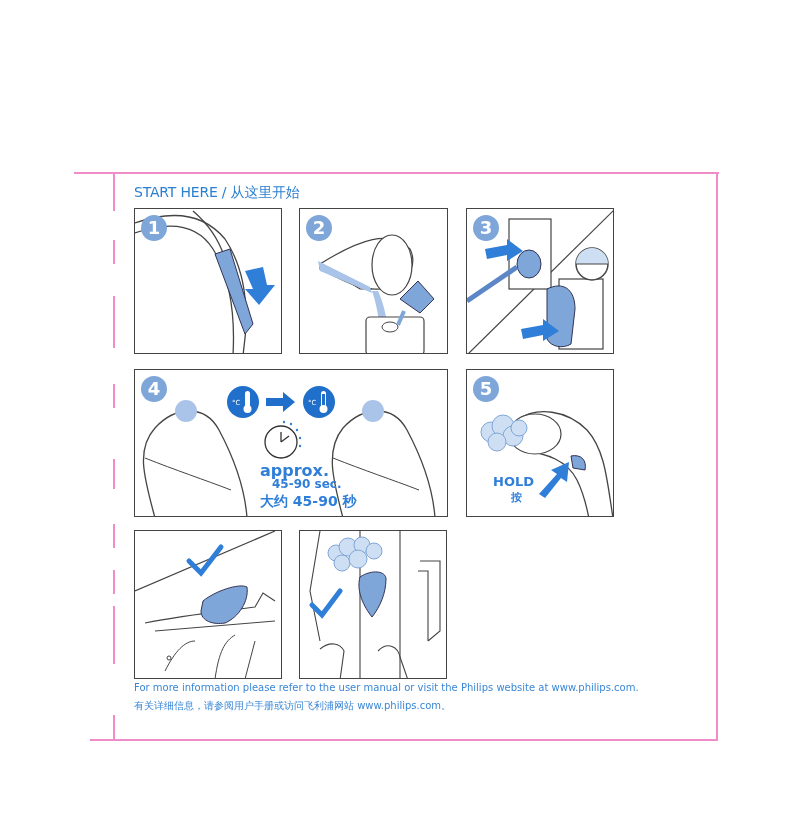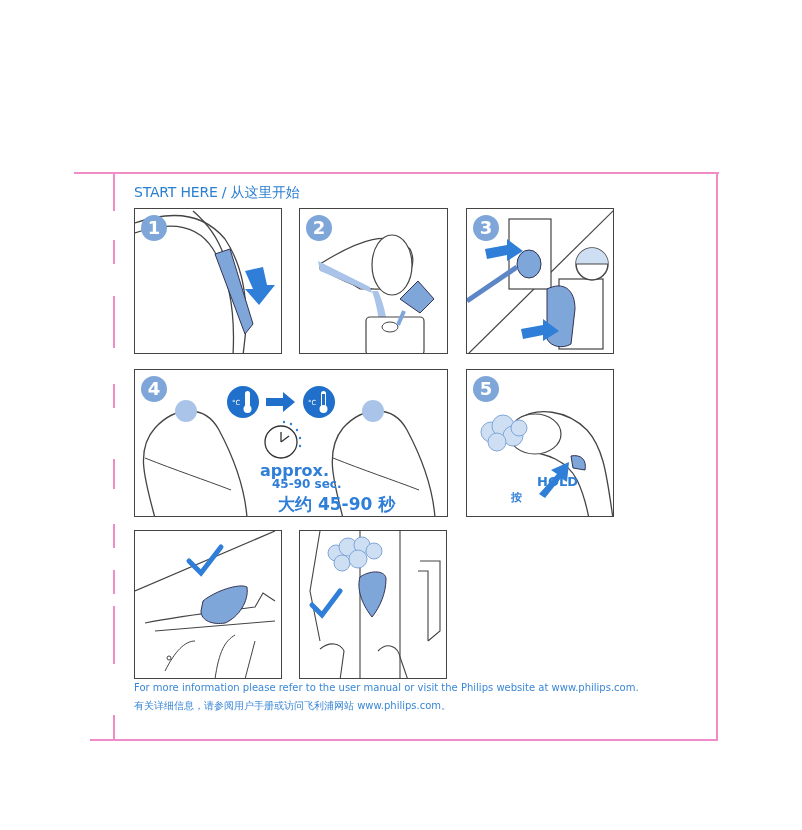--- a/index.html
+++ b/index.html
@@ -102,40 +102,40 @@
       <circle cx="149" cy="52" r="1.2" fill="#2f7ed8"></circle>
       <circle cx="156" cy="54" r="1.2" fill="#2f7ed8"></circle>
       <circle cx="162" cy="60" r="1.2" fill="#2f7ed8"></circle>
       <circle cx="165" cy="68" r="1.2" fill="#2f7ed8"></circle>
       <circle cx="165" cy="76" r="1.2" fill="#2f7ed8"></circle>
     </g>
   </svg>
   <div class="badge">4</div>
   <div class="bluetxt" style="left:125px;top:91px;font-size:16px;">approx.</div>
   <div class="bluetxt" style="left:137px;top:107px;font-size:12px;">45-90 sec.</div>
-  <div class="bluetxt" style="left:143px;top:123px;font-size:17px;">大约 45-90 秒</div>
+  <div class="bluetxt" style="left:125px;top:123px;font-size:14px;">大约 45-90 秒</div>
 </div>
 
 <div class="panel" style="left:466px;top:369px;width:148px;height:148px;">
   <svg width="148" height="148">
     <path d="M50,50 C70,36 100,40 120,60 C138,80 140,110 146,148" fill="none" stroke="#444" stroke-width="1.3"></path>
     <path d="M56,80 C80,84 100,90 110,110 C118,126 120,140 122,148" fill="none" stroke="#444" stroke-width="1.3"></path>
     <ellipse cx="68" cy="64" rx="26" ry="20" fill="#fff" stroke="#444" stroke-width="1.2"></ellipse>
     <g fill="#cfdff3" stroke="#7ea6d8" stroke-width="1">
       <circle cx="24" cy="62" r="10"></circle>
         <circle cx="36" cy="56" r="11"></circle>
         <circle cx="46" cy="66" r="10"></circle>
       <circle cx="30" cy="72" r="9"></circle>
         <circle cx="52" cy="58" r="8"></circle>
     </g>
     <path d="M104,86 C114,84 120,90 118,100 L106,98 Z" fill="#7ea6d8" stroke="#335"></path>
     <path d="M72,124 L90,104 L84,100 L102,92 L100,112 L94,108 L78,128 Z" fill="#2f7ed8"></path>
   </svg>
   <div class="badge">5</div>
-  <div class="bluetxt" style="left:26px;top:104px;font-size:13px;margin-left:44px;">HOLD</div>
+  <div class="bluetxt" style="left:26px;top:104px;font-size:13px;">HOLD</div>
   <div class="bluetxt" style="left:44px;top:120px;font-size:11px;">按</div>
 </div>
 
 <div class="panel" style="left:134px;top:530px;width:148px;height:149px;">
   <svg width="148" height="149">
     <line x1="0" y1="60" x2="140" y2="0" stroke="#444" stroke-width="1.2"></line>
     <path d="M54,30 L66,42 L86,16" fill="none" stroke="#2f7ed8" stroke-width="5" stroke-linecap="round"></path>
     <path d="M10,92 C50,84 90,80 120,76 L128,62 L140,70" fill="none" stroke="#444" stroke-width="1.1"></path>
     <path d="M20,100 L140,90 M30,140 C40,120 50,110 60,110 M80,148 C84,120 90,110 100,104 M110,148 L120,110" fill="none" stroke="#444" stroke-width="1"></path>
     <path d="M68,70 C80,60 104,52 112,56 C114,70 104,86 90,92 C78,94 66,90 66,80 Z" fill="#7ea6d8" stroke="#335"></path>

